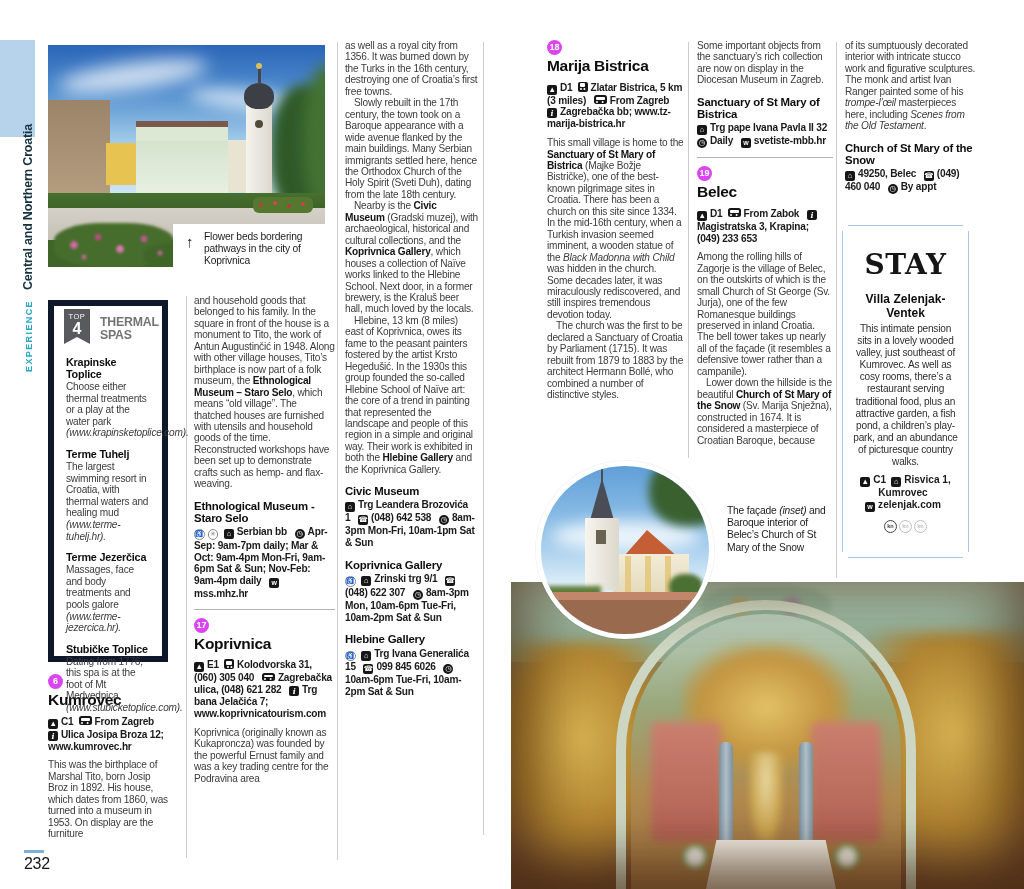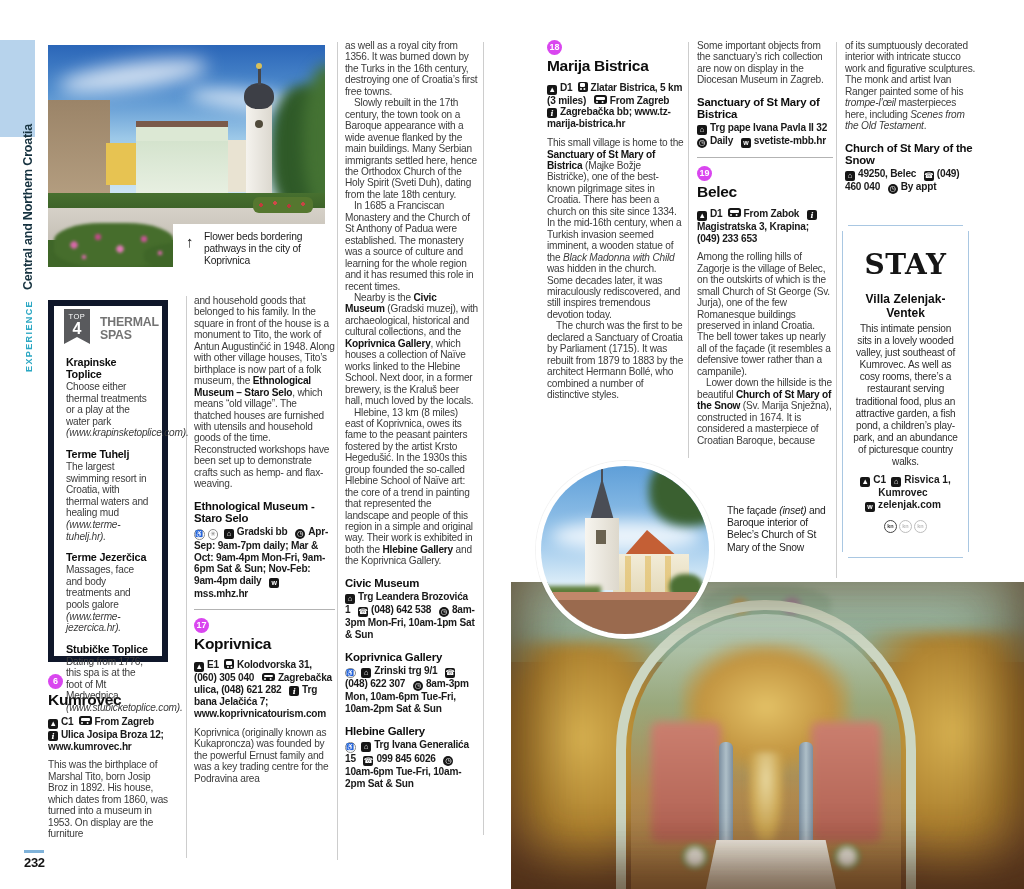--- a/index.html
+++ b/index.html
@@ -32,21 +32,21 @@
   .ic.train{position:relative;}
   .ic.train::before{content:"";position:absolute;left:2.4px;top:1.6px;width:5.2px;height:3.6px;background:#fff;border-radius:1px;}
   .ic.train::after{content:"";position:absolute;left:2.8px;bottom:1.6px;width:1.8px;height:1.8px;background:#fff;border-radius:50%;box-shadow:3.4px 0 0 #fff;}
   
   .sideblock{position:absolute;left:0;top:40px;width:35px;height:97px;background:#b7d3ec;z-index:2;}
   .vwrap{position:absolute;left:18px;top:372px;transform:rotate(-90deg);transform-origin:0 0;white-space:nowrap;z-index:3;}
   .vexp{font-size:9px;letter-spacing:1.4px;color:#2ba7c3;font-weight:bold;margin-right:10px;}
   .vtitle{font-size:12.5px;font-weight:bold;color:#16323f;letter-spacing:-0.2px;}
   
   .pnbar{position:absolute;left:24px;top:850px;width:20px;height:2.5px;background:#7fb2d9;z-index:5;}
-  .pnum{position:absolute;left:24px;top:855px;font-size:13px;font-weight:bold;color:#141414;z-index:5;letter-spacing:-0.3px;}
+  .pnum{position:absolute;left:24px;top:855px;font-size:16px;font-weight:normal;color:#141414;z-index:5;letter-spacing:-0.3px;}
   
   .top4{border:6px solid #0f172a;width:120px;height:362px;box-sizing:border-box;position:relative;padding:8px 10px 0 12px;}
   .badge{position:absolute;left:10px;top:3px;width:26px;height:35px;background:#595a5d;color:#fff;text-align:center;
          clip-path:polygon(0 0,100% 0,100% 100%,50% 80%,0 100%);}
   .badge .t{display:block;font-size:7.5px;letter-spacing:0.5px;margin-top:3px;}
   .badge .n{display:block;font-size:16px;font-weight:bold;line-height:15px;}
   .t4title{margin:2px 0 14px 34px;font-size:12.3px;font-weight:bold;line-height:13px;color:#737373;letter-spacing:-0.2px;}
   .t4name{font-size:10.8px;font-weight:bold;color:#0d0d0d;margin:9px 0 1px;letter-spacing:-0.2px;}
   .t4desc{font-size:10.1px;line-height:11.6px;letter-spacing:-0.2px;margin:0;}
   
@@ -196,41 +196,40 @@
     </div>
   </div>
   <div class="pnbar"></div>
   <div class="pnum">232</div>
 
   <div class="col" style="left:194px;top:295px;width:141px;">
     <p class="body"><span>and household goods that belonged to his family. In the square in front of the house is a monument to Tito, the work of Antun Augustinčić in 1948. Along with other village houses, Tito’s birthplace is now part of a folk museum, the </span><span class="b">Ethnological Museum – Staro Selo</span><span>, which means “old village”. The thatched houses are furnished with utensils and household goods of the time. Reconstructed workshops have been set up to demonstrate crafts such as hemp- and flax-weaving.</span></p>
     <div class="lhead">Ethnological Museum - Staro Selo</div>
     <p class="ldet">
       <span class="ic cir">♿</span><span class="ic cir">✳</span>
-      <span class="ic">⌂</span><span class="lt">Gradski bb</span>
+      <span class="ic">⌂</span><span class="lt">Serbian bb</span>
       <span class="ic round">◷</span><span class="lt">Apr-Sep: 9am-7pm daily; Mar &amp; Oct: 9am-4pm Mon-Fri, 9am-6pm Sat &amp; Sun; Nov-Feb: 9am-4pm daily</span>
       <span class="ic wb">w</span><span class="lt">mss.mhz.hr</span>
     </p>
     <div class="hr"></div>
     <div>
       <div class="num">17</div>
       <h2 class="entry">Koprivnica</h2>
       <p class="ldet">
         <span class="ic">▲</span><span class="lt">E1</span><span class="ic train"></span><span class="lt">Kolodvorska 31, (060) 305 040</span>
         <span class="ic bus"></span><span class="lt">Zagrebačka ulica, (048) 621 282</span>
         <span class="ic if">i</span><span class="lt">Trg bana Jelačića 7; www.koprivnicatourism.com</span>
       </p>
       <p class="body" style="margin-top:7px;">Koprivnica (originally known as Kukaproncza) was founded by the powerful Ernust family and was a key trading centre for the Podravina area</p>
     </div>
   </div>
 
   <div class="col" style="left:345px;top:40px;width:133px;">
     <p class="body">as well as a royal city from 1356. It was burned down by the Turks in the 16th century, destroying one of Croatia’s first free towns.</p>
     <p class="body ind">Slowly rebuilt in the 17th century, the town took on a Baroque appearance with a wide avenue flanked by the main buildings. Many Serbian immigrants settled here, hence the Orthodox Church of the Holy Spirit (Sveti Duh), dating from the late 18th century.</p>
-    <p class="body ind">In 1685 a Franciscan Monastery and the Church of St Anthony of Padua were established. The monastery was a source of culture and learning for the whole region and it has resumed this role in recent times.</p>
     <p class="body ind"><span>Nearby is the </span><span class="b">Civic Museum</span><span> (Gradski muzej), with archaeological, historical and cultural collections, and the </span><span class="b">Koprivnica Gallery</span><span>, which houses a collection of Naïve works linked to the Hlebine School. Next door, in a former brewery, is the Kraluš beer hall, much loved by the locals.</span></p>
     <p class="body ind"><span>Hlebine, 13 km (8 miles) east of Koprivnica, owes its fame to the peasant painters fostered by the artist Krsto Hegedušić. In the 1930s this group founded the so-called Hlebine School of Naïve art: the core of a trend in painting that represented the landscape and people of this region in a simple and original way. Their work is exhibited in both the </span><span class="b">Hlebine Gallery</span><span> and the Koprivnica Gallery.</span></p>
     <div class="lhead">Civic Museum</div>
     <p class="ldet">
       <span class="ic">⌂</span><span class="lt">Trg Leandera Brozovića 1</span>
       <span class="ic">☎</span><span class="lt">(048) 642 538</span>
       <span class="ic round">◷</span><span class="lt">8am-3pm Mon-Fri, 10am-1pm Sat &amp; Sun</span>
     </p>
     <div class="lhead">Koprivnica Gallery</div>
     <p class="ldet">

